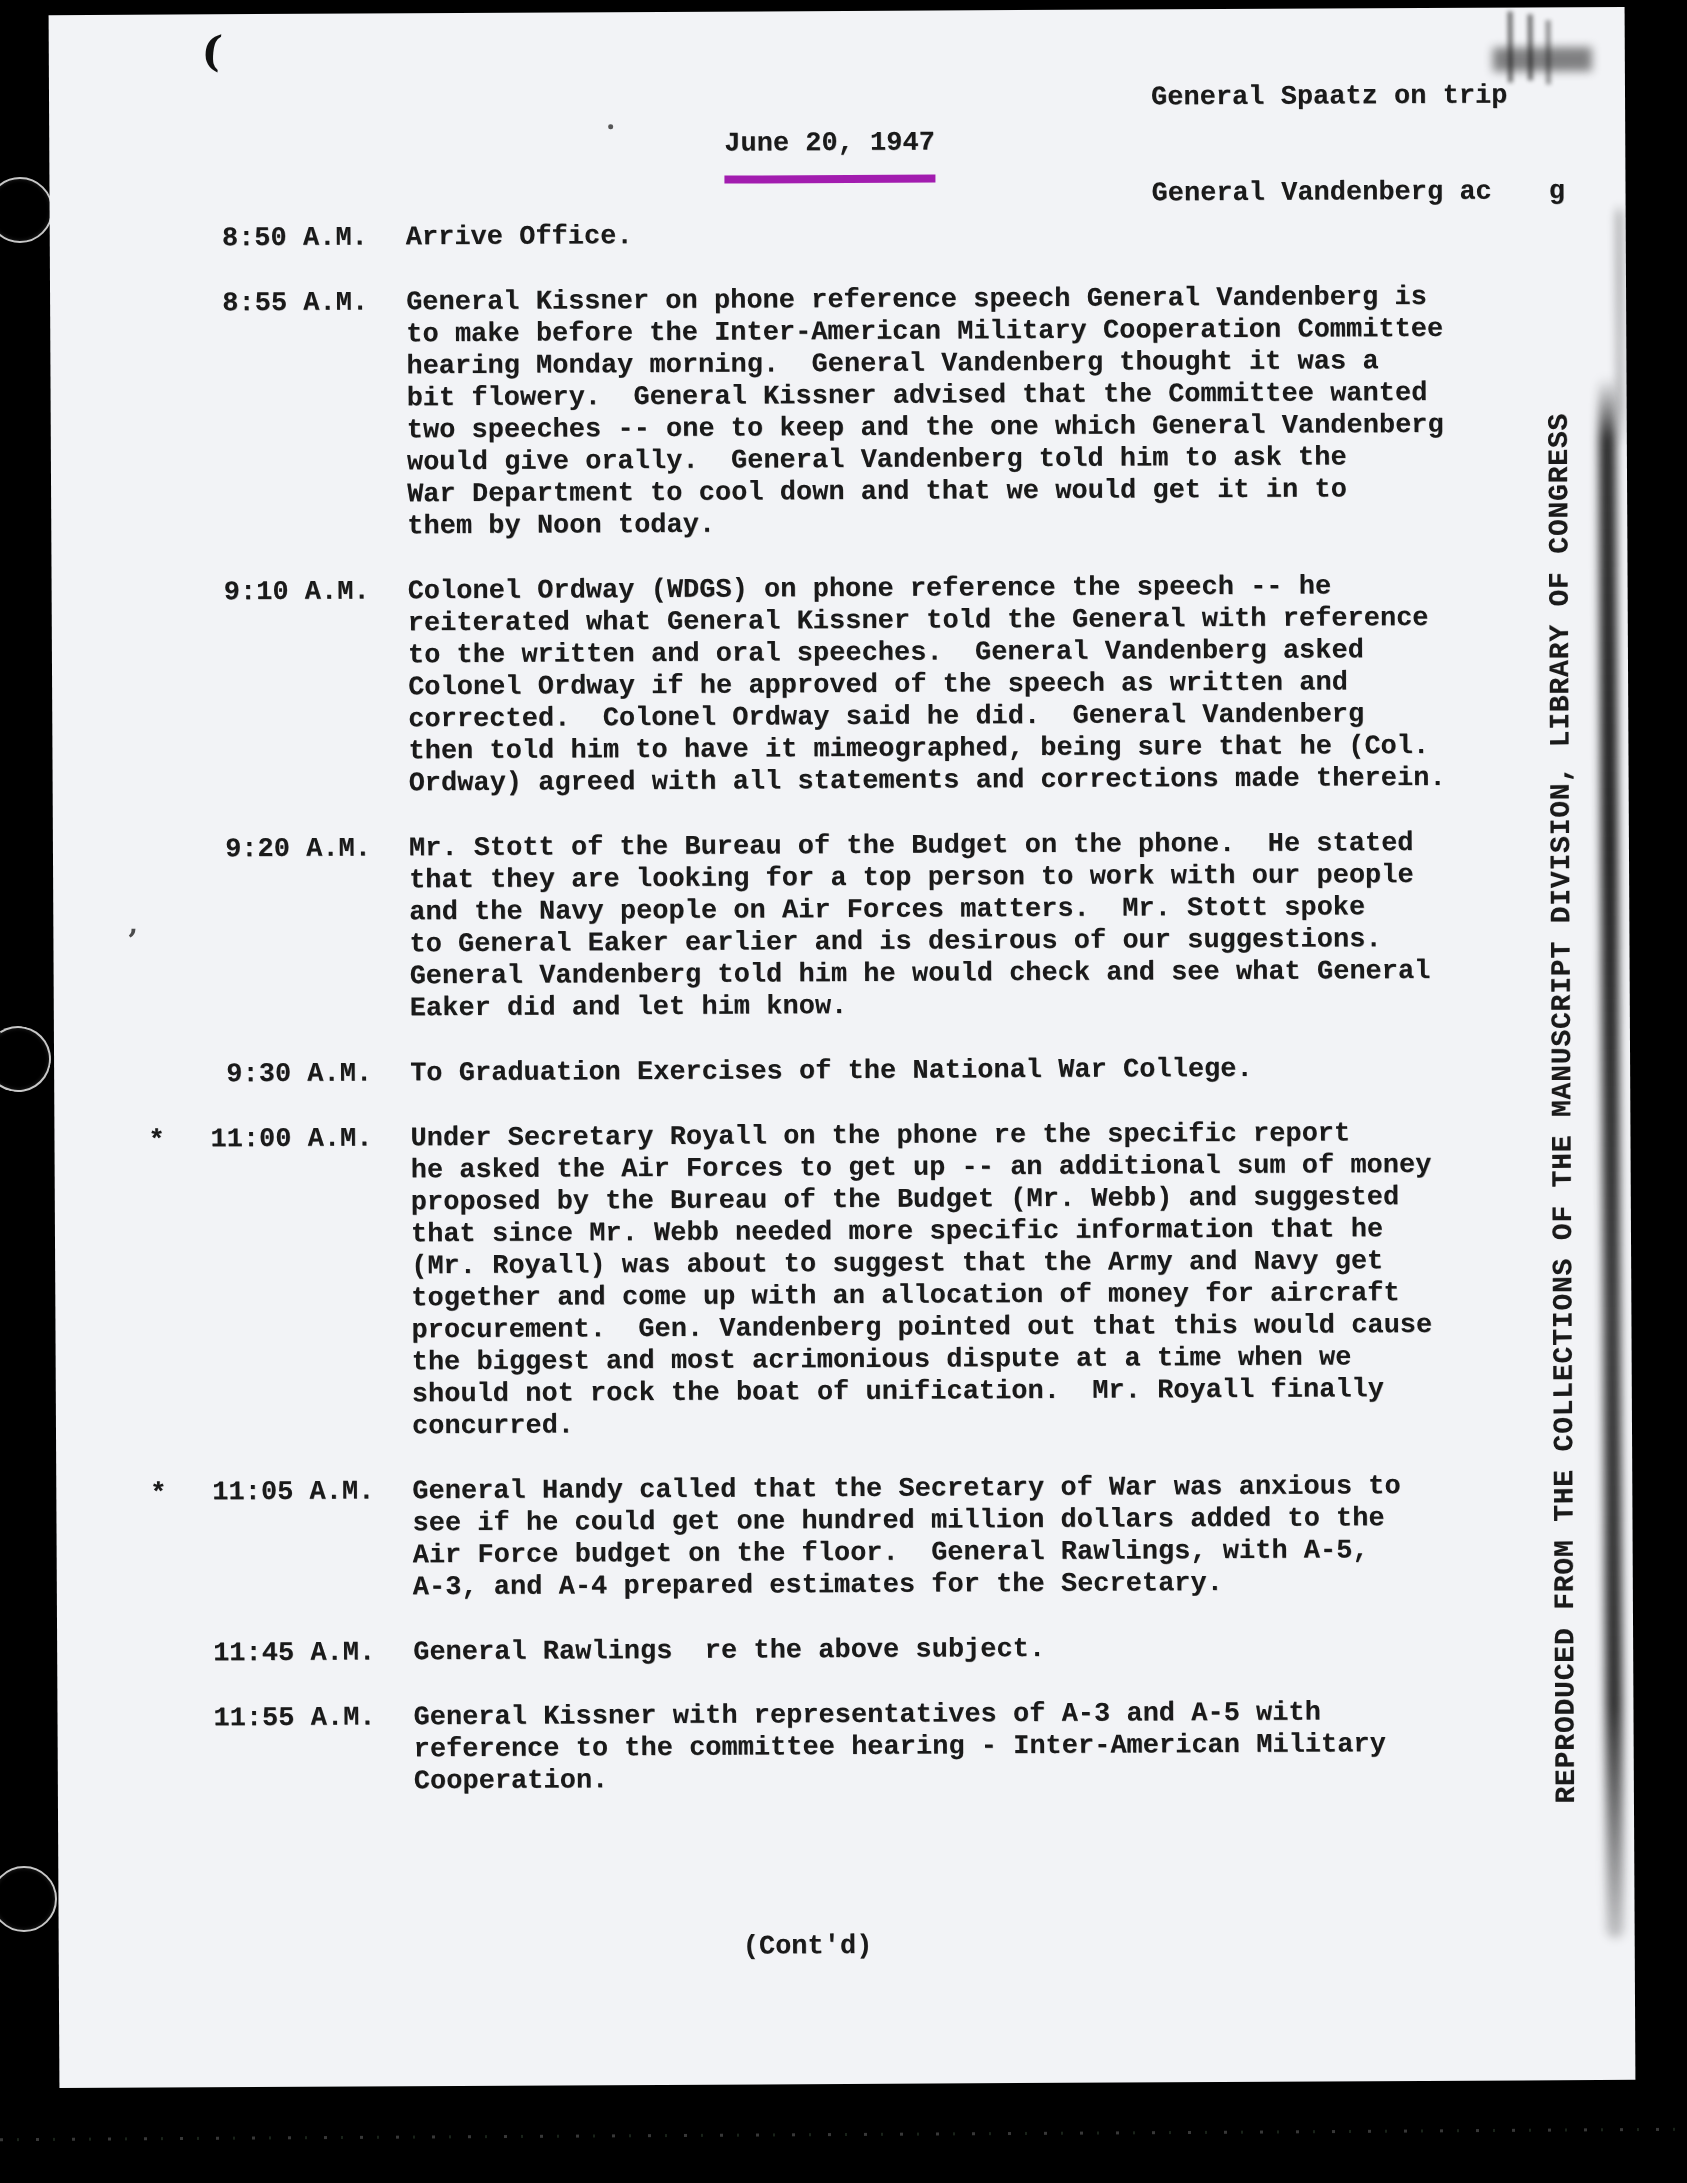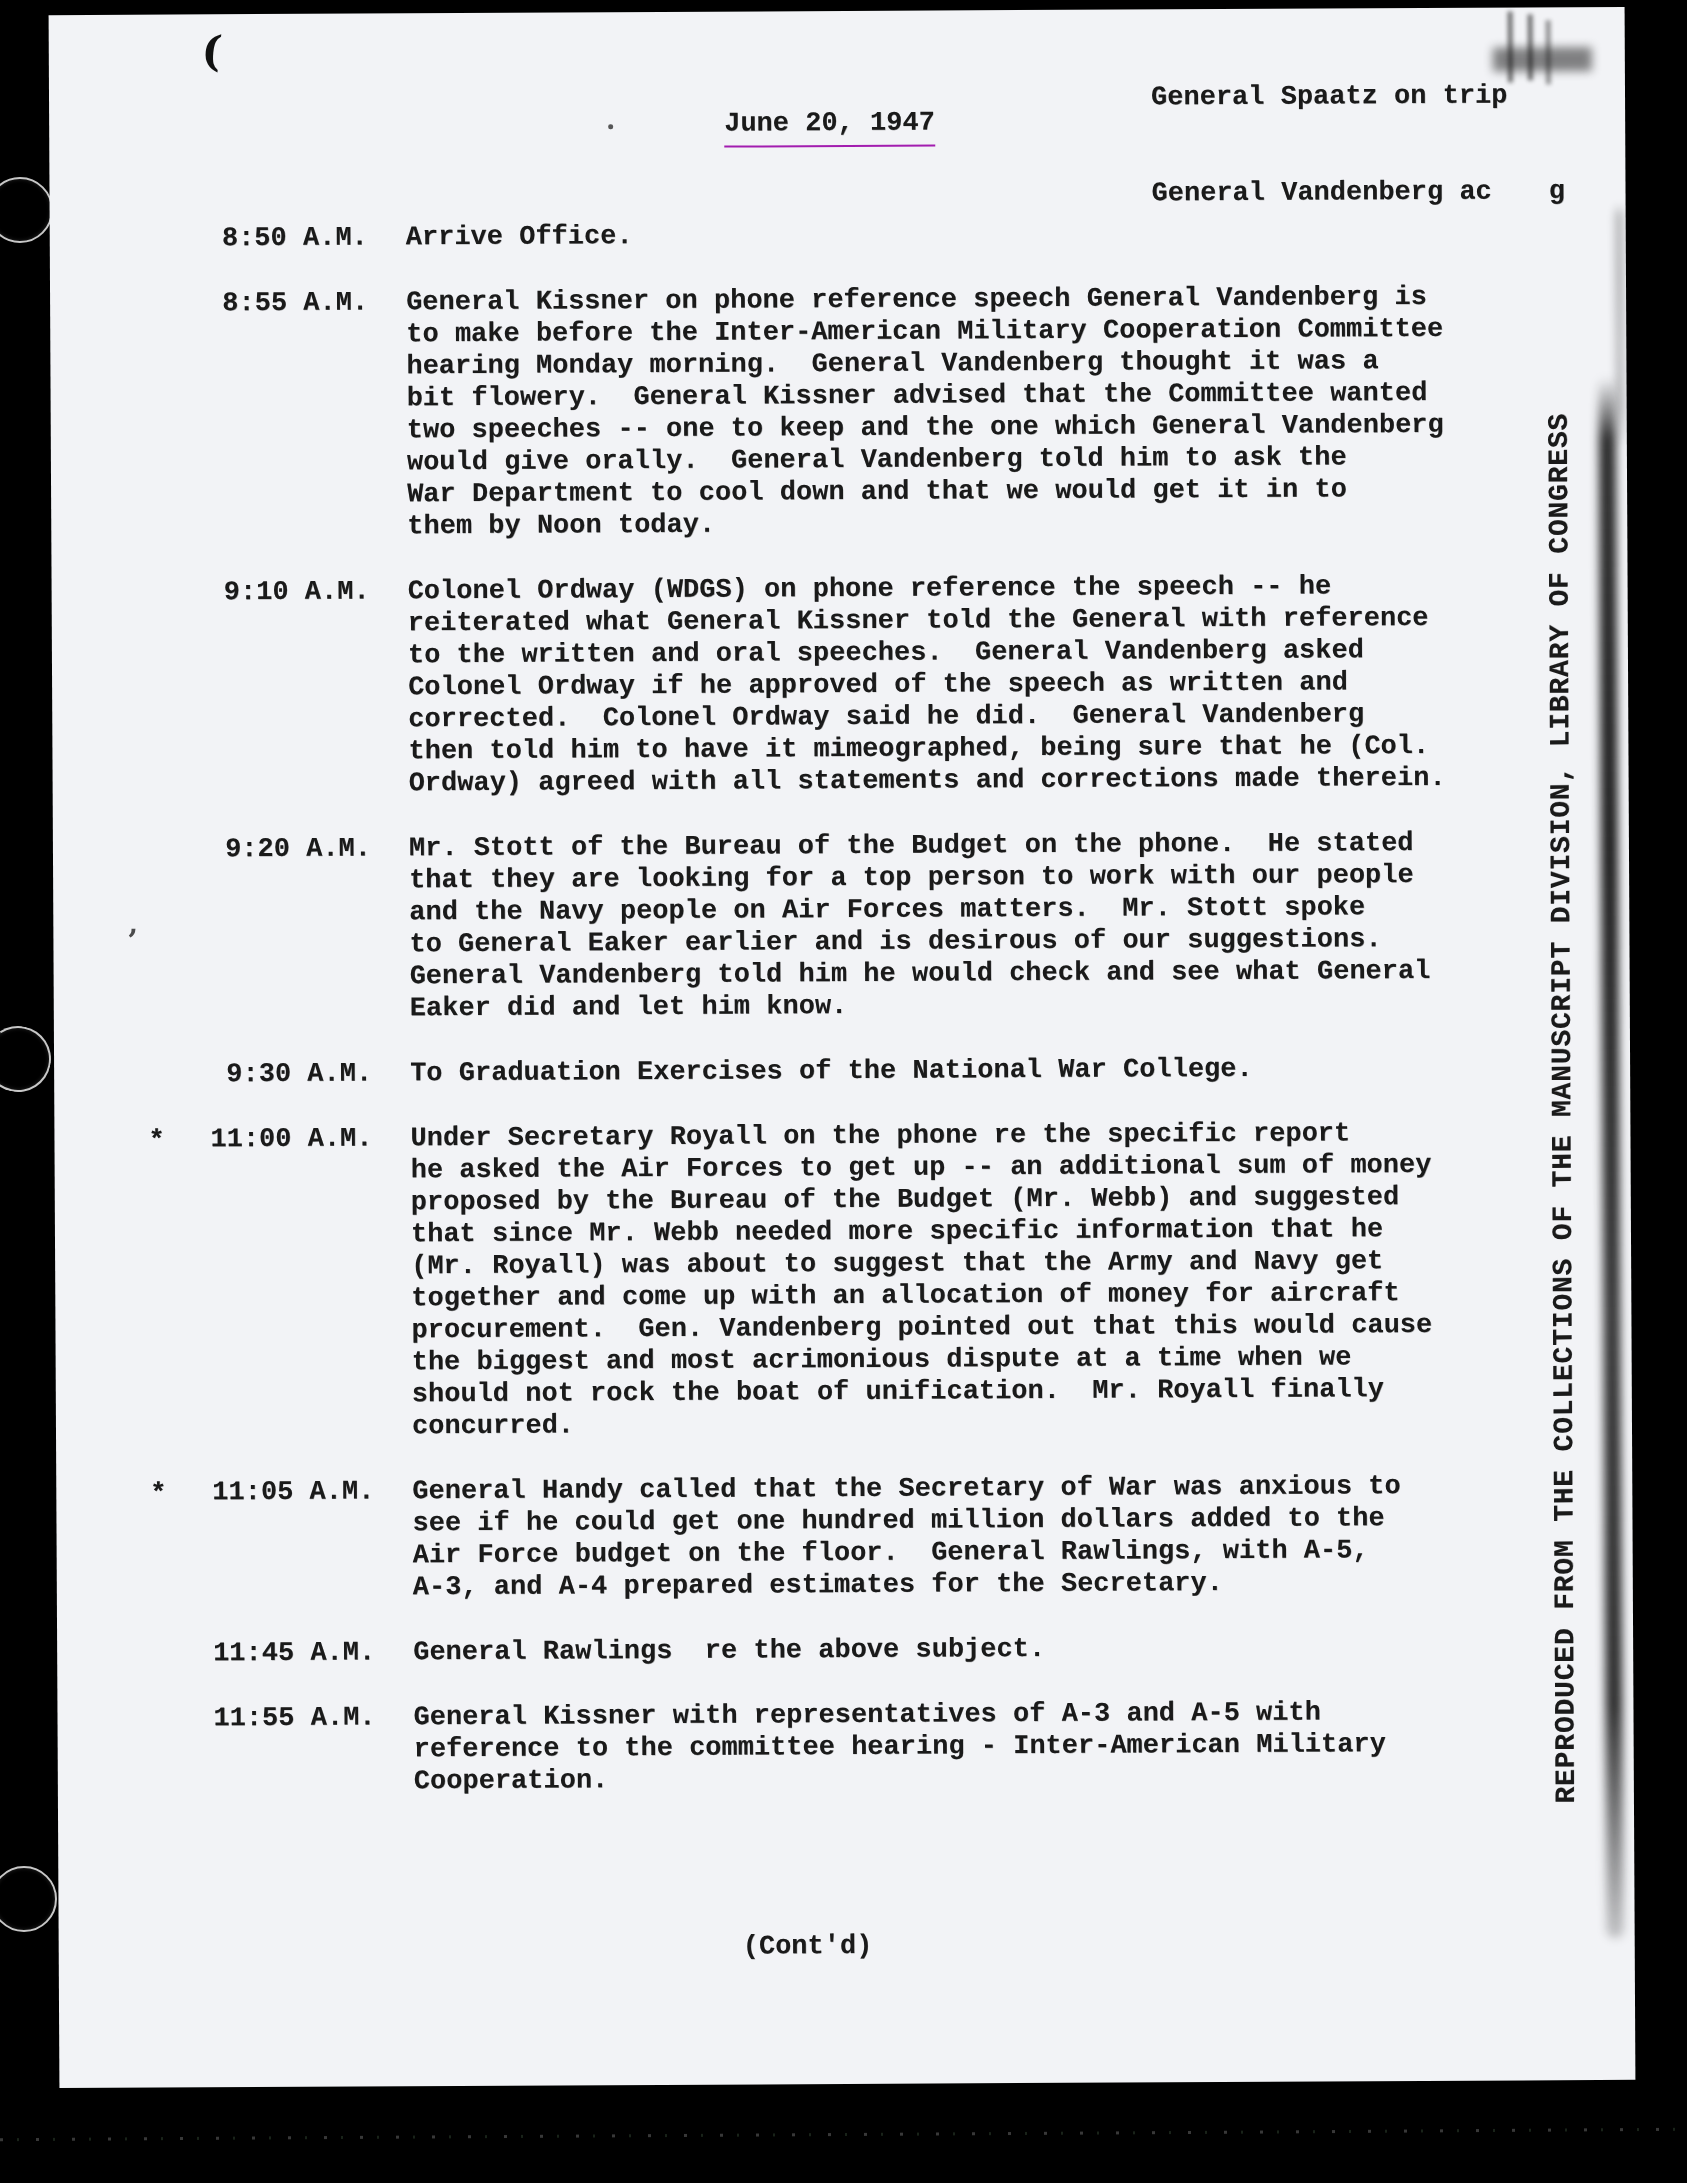--- a/index.html
+++ b/index.html
@@ -88,24 +88,24 @@
     opacity: 0.6;
   }
   .smudge-stroke.s1 { left: 1459px; top: 4px;  height: 71px; }
   .smudge-stroke.s2 { left: 1479px; top: 6.6px; height: 66px; }
   .smudge-stroke.s3 { left: 1497px; top: 13.2px; height: 64px; opacity: 0.45; }
 
   
   .date-title {
     position: absolute;
     left: 675px;
-    top: 96px;
+    top: 116px;
     display: inline-block;
-    border-bottom: 2px solid #a21caf;
-    padding-bottom: 6px;
+    border-bottom: 8px solid #a21caf;
+    padding-bottom: 16px;
   }
   .title-dot {
     position: absolute;
     left: 559px;
     top: 112px;
     width: 4.6px;
     height: 4.6px;
     border-radius: 50%;
     background: #222;
     opacity: 0.75;

